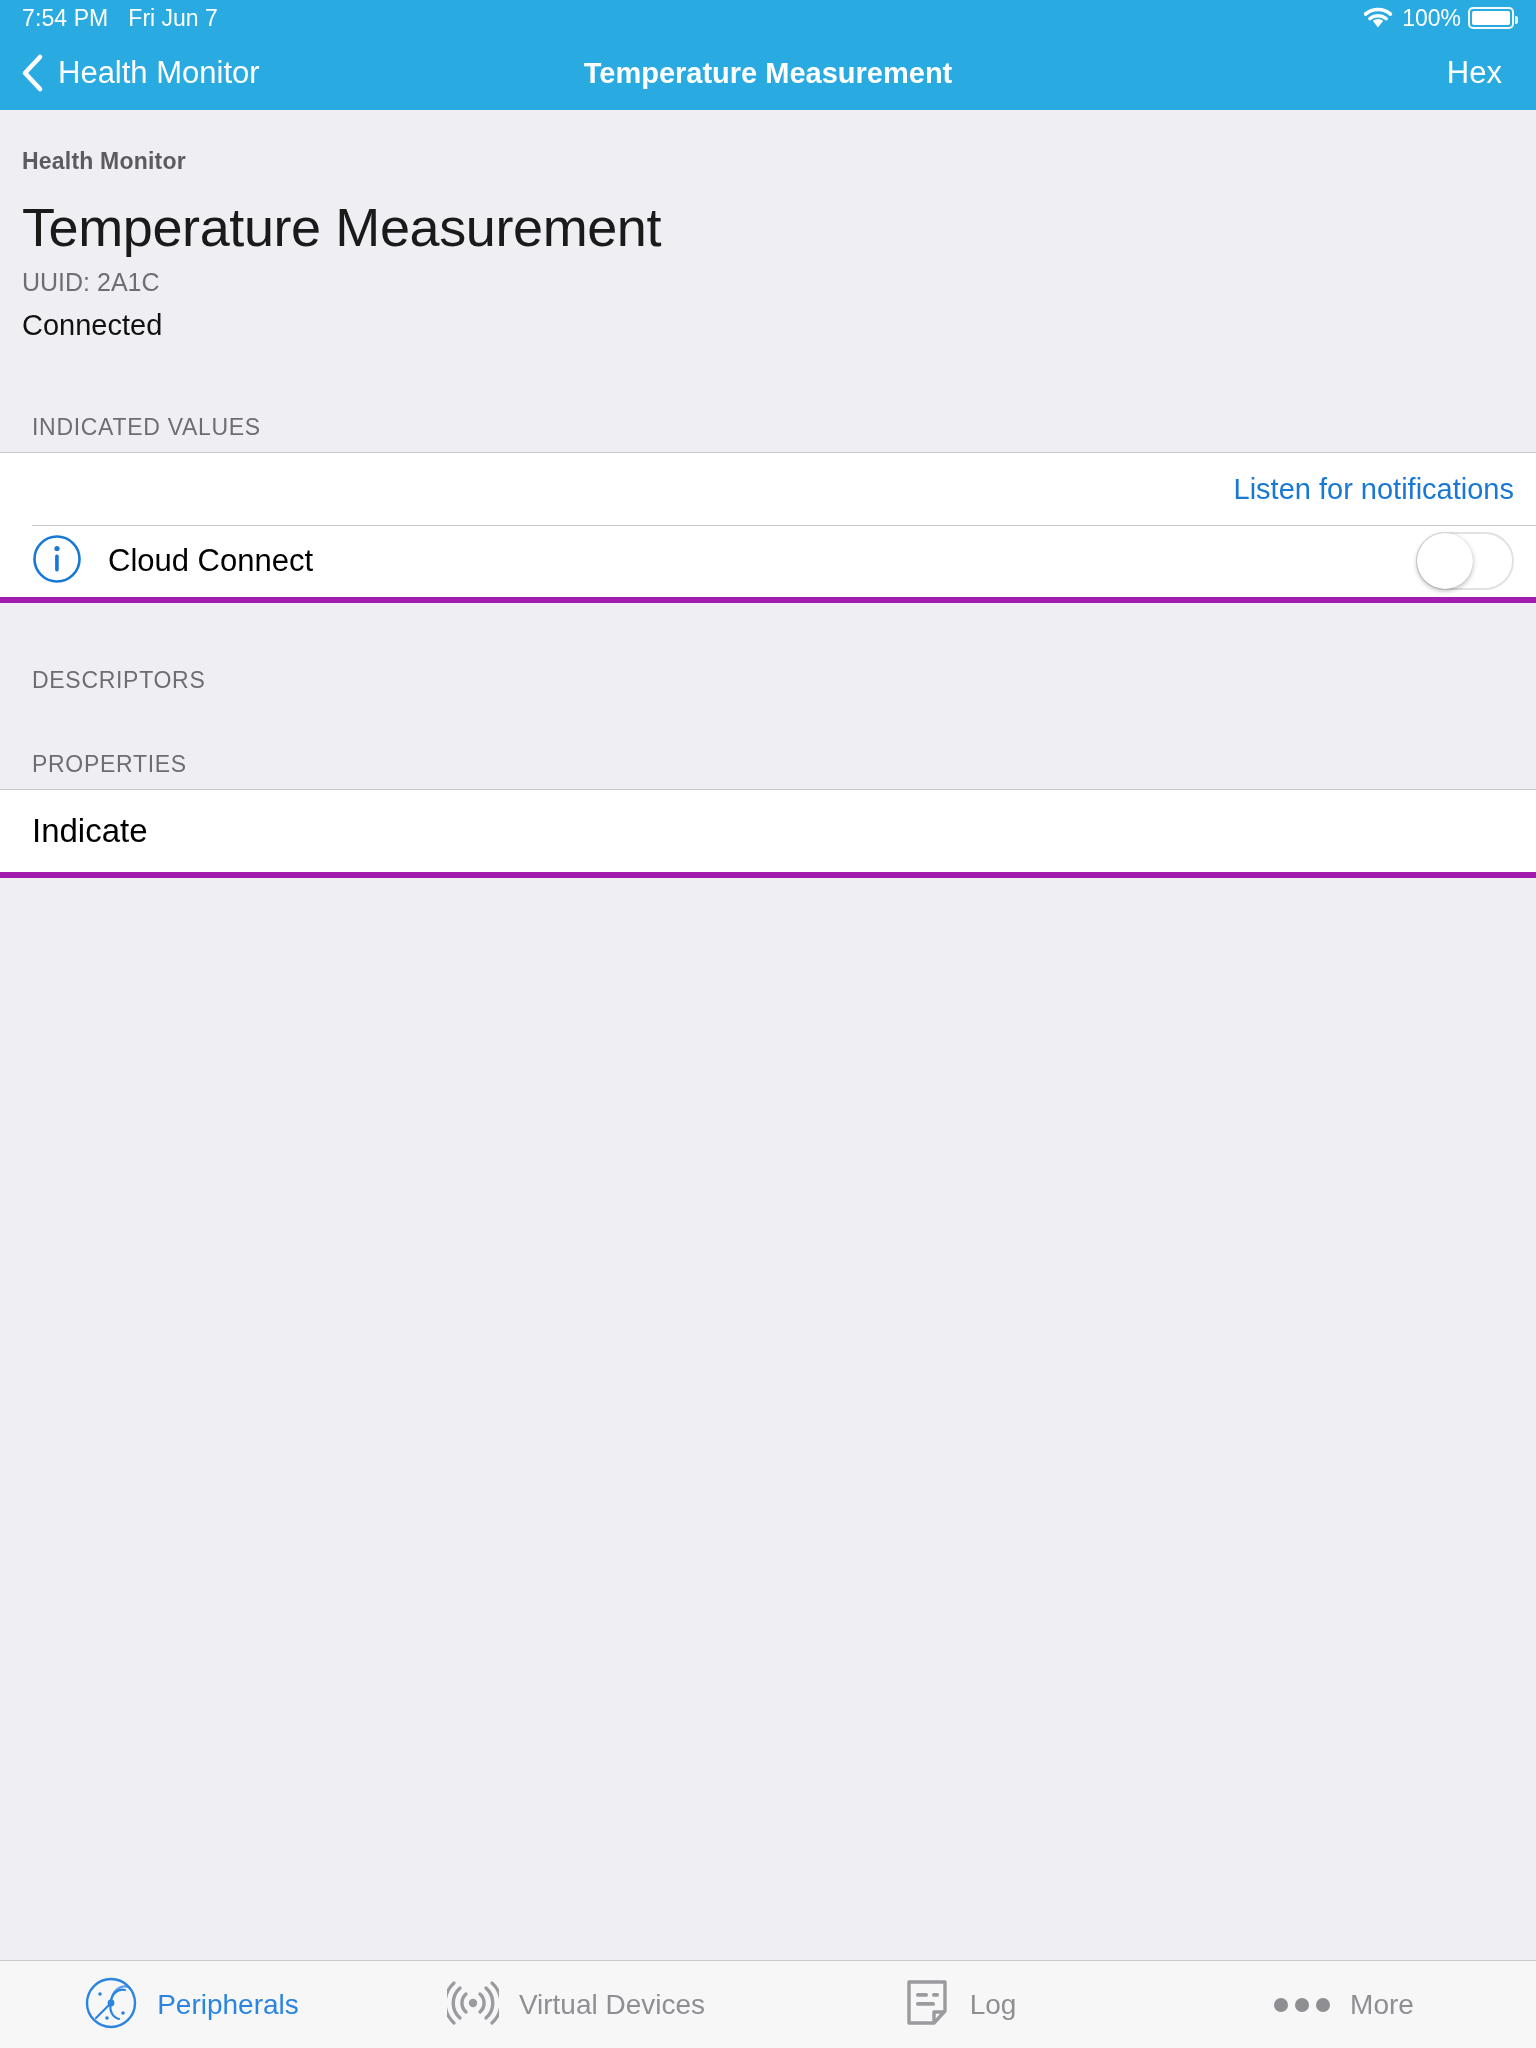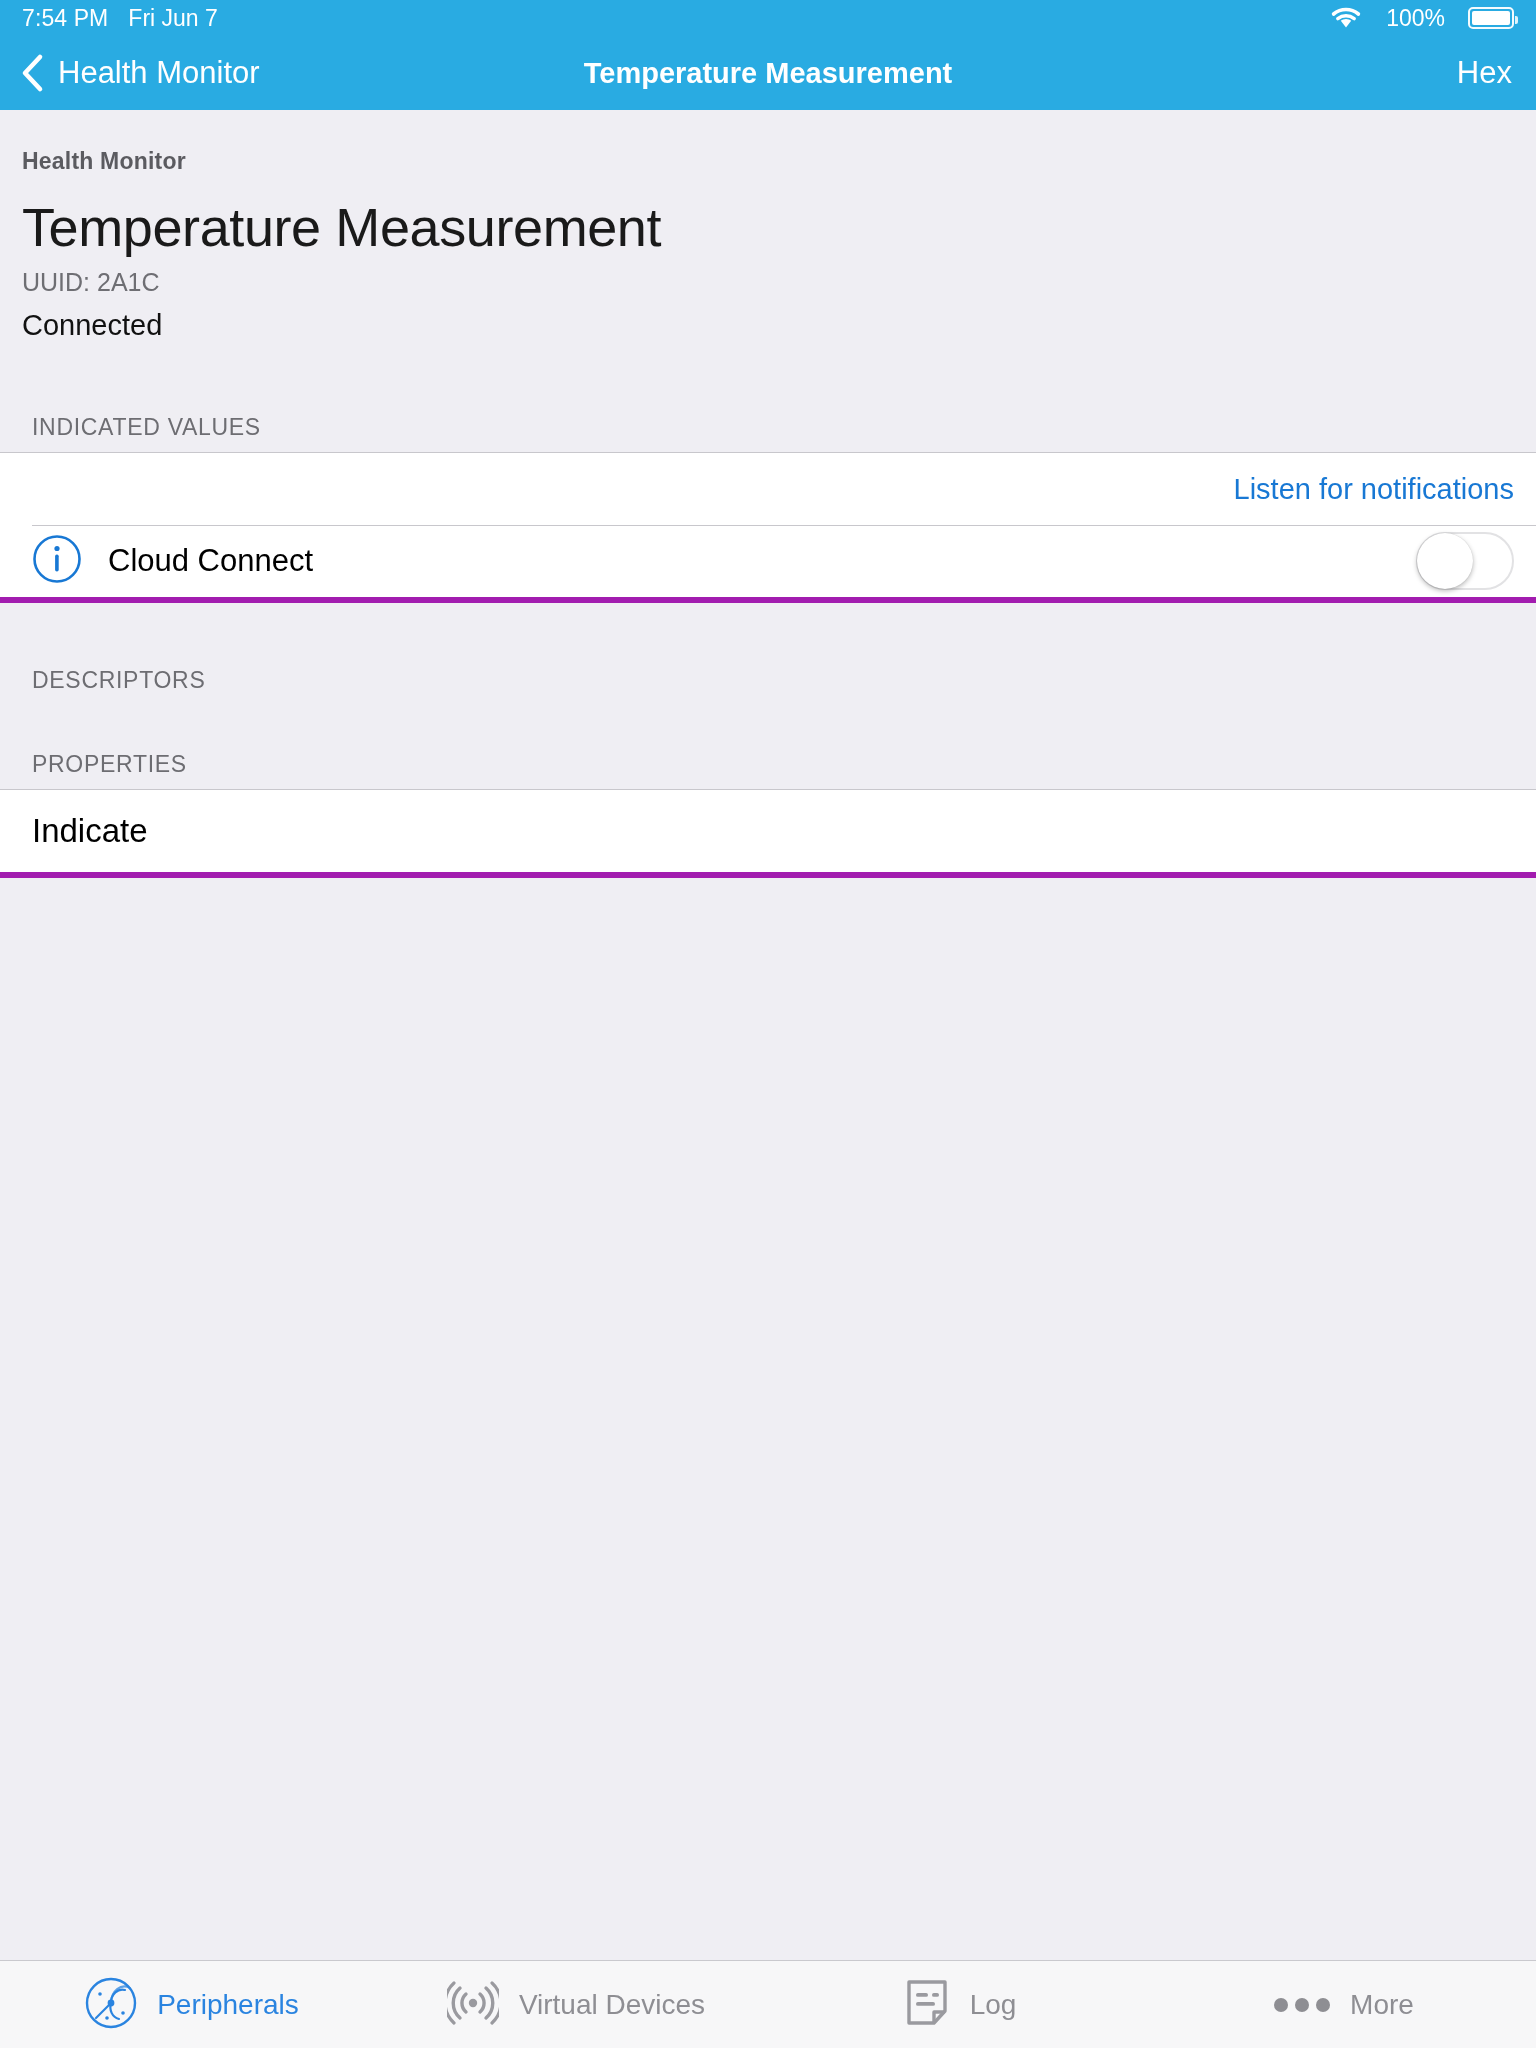--- a/index.html
+++ b/index.html
@@ -13,21 +13,21 @@
   .screen { position:relative; width:1536px; height:2048px; background:#EFEEF3; display:flex; flex-direction:column; }
 
   
   .statusbar {
     height:36px; background:#29ABE2; color:#fff;
     display:flex; align-items:center; padding:0 22px;
     font-size:23px; flex:none;
   }
   .sb-time { font-weight:400; letter-spacing:.1px; }
   .sb-date { margin-left:20px; font-weight:400; }
-  .sb-right { margin-left:auto; display:flex; align-items:center; gap:23px; }
+  .sb-right { margin-left:auto; display:flex; align-items:center; gap:7px; }
   .wifi-ico { display:block; }
   .sb-batt-pct { font-size:23px; }
   .batt {
     width:46px; height:22px; border:2px solid rgba(255,255,255,.95);
     border-radius:5px; position:relative; display:flex; align-items:center;
     padding:2px;
   }
   .batt::after {
     content:""; position:absolute; right:-6px; top:7px; width:3px; height:8px;
     background:rgba(255,255,255,.85); border-radius:0 2px 2px 0;
@@ -43,21 +43,21 @@
     display:flex; align-items:center; gap:14px; padding-left:20px;
     cursor:pointer; z-index:2;
   }
   .chev { display:block; }
   .nav-back-label { font-size:31px; font-weight:400; }
   .nav-title {
     position:absolute; left:0; right:0; text-align:center;
     font-size:29px; font-weight:700; pointer-events:none;
   }
   .nav-action {
-    margin-left:auto; padding-right:24px; font-size:31px; font-weight:400;
+    margin-left:auto; padding-right:34px; font-size:31px; font-weight:400;
     cursor:pointer; z-index:2;
   }
 
   
   .content { flex:1; background:#EFEEF3; overflow:hidden; position:relative; }
 
   .header-block { padding:38px 22px 0 22px; }
   .breadcrumb { font-size:23px; font-weight:700; color:#5B5B60; letter-spacing:.2px; }
   .big-title {
     font-size:54px; font-weight:300; color:#1A1A1A; letter-spacing:-0.4px;

